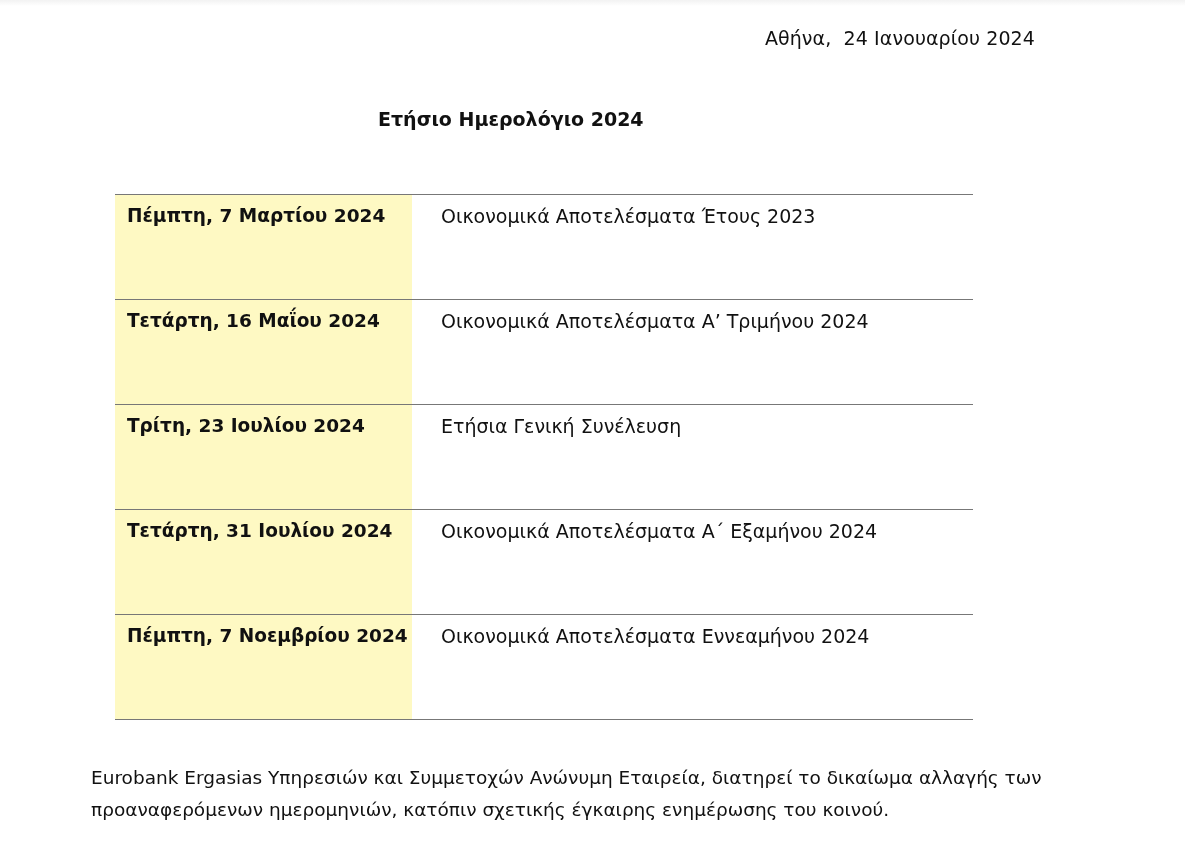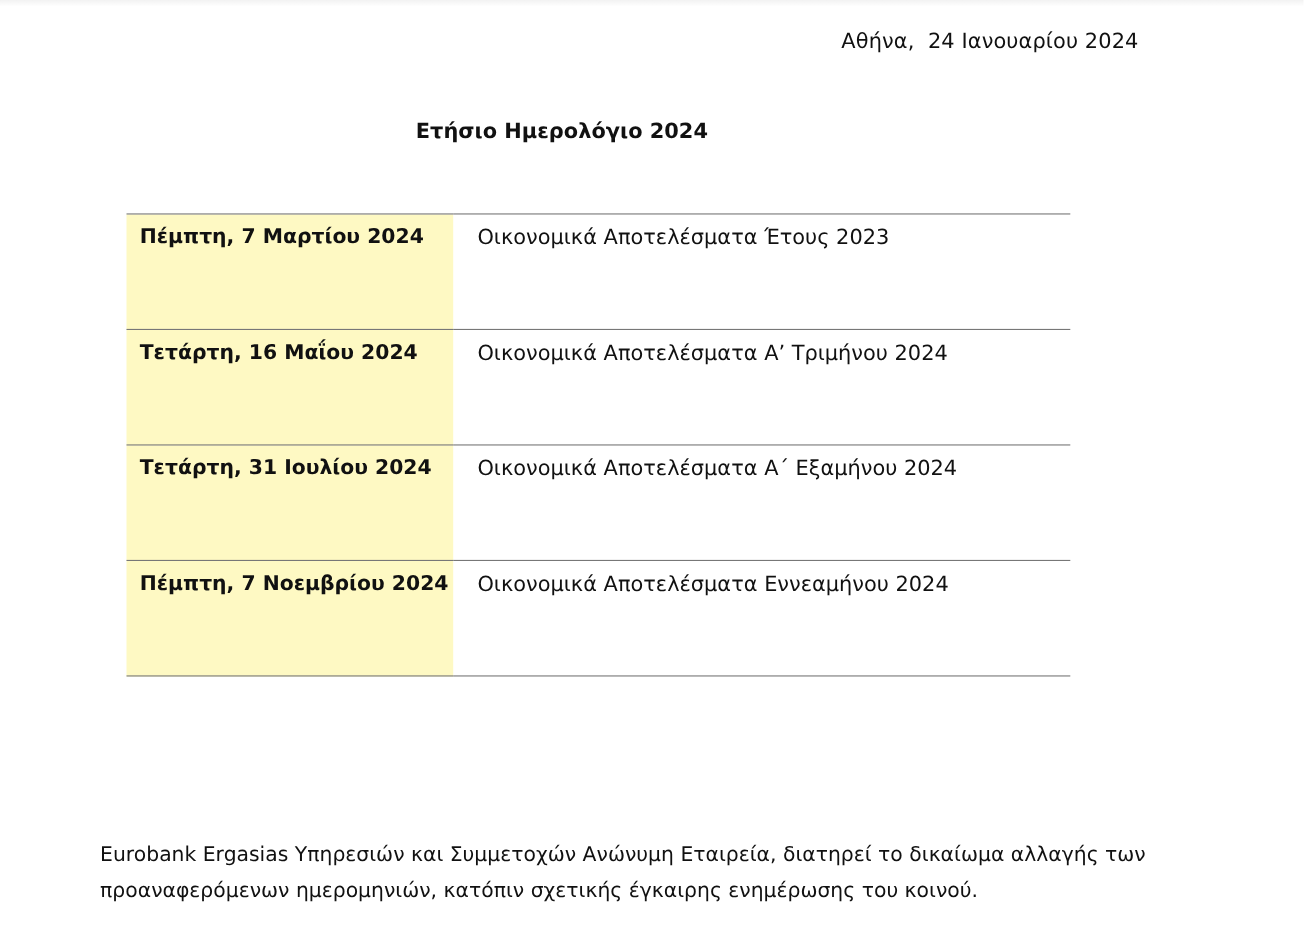--- a/index.html
+++ b/index.html
@@ -59,22 +59,21 @@
       font-size: 18.5px;
     }
     .cell-date span, .cell-event span {
       display: block;
       padding: 10px 0 0 12px;
     }
     .cell-event {
       font-size: 19px;
     }
     .cell-event span {
-      padding-left: 9px;
-      margin-left: 13px;
+      padding-left: 29px;
     }
     .disclaimer {
       position: absolute;
       top: 762px;
       left: 91px;
       width: 980px;
       font-size: 18.5px;
       line-height: 32px;
     }
   </style>
@@ -100,20 +99,28 @@
     <tr>
       <td class="cell-date">
           <span>Τετάρτη, 16 Μαΐου 2024</span>
         </td>
       <td class="cell-event">
           <span>Οικονομικά Αποτελέσματα Α’ Τριμήνου 2024</span>
         </td>
     </tr>
     <tr>
       <td class="cell-date">
+          <span>Τρίτη, 23 Ιουλίου 2024</span>
+        </td>
+      <td class="cell-event">
+          <span>Ετήσια Γενική Συνέλευση</span>
+        </td>
+    </tr>
+    <tr>
+      <td class="cell-date">
           <span>Τετάρτη, 31 Ιουλίου 2024</span>
         </td>
       <td class="cell-event">
           <span>Οικονομικά Αποτελέσματα Α΄ Εξαμήνου 2024</span>
         </td>
     </tr>
     <tr>
       <td class="cell-date">
           <span>Πέμπτη, 7 Νοεμβρίου 2024</span>
         </td>

